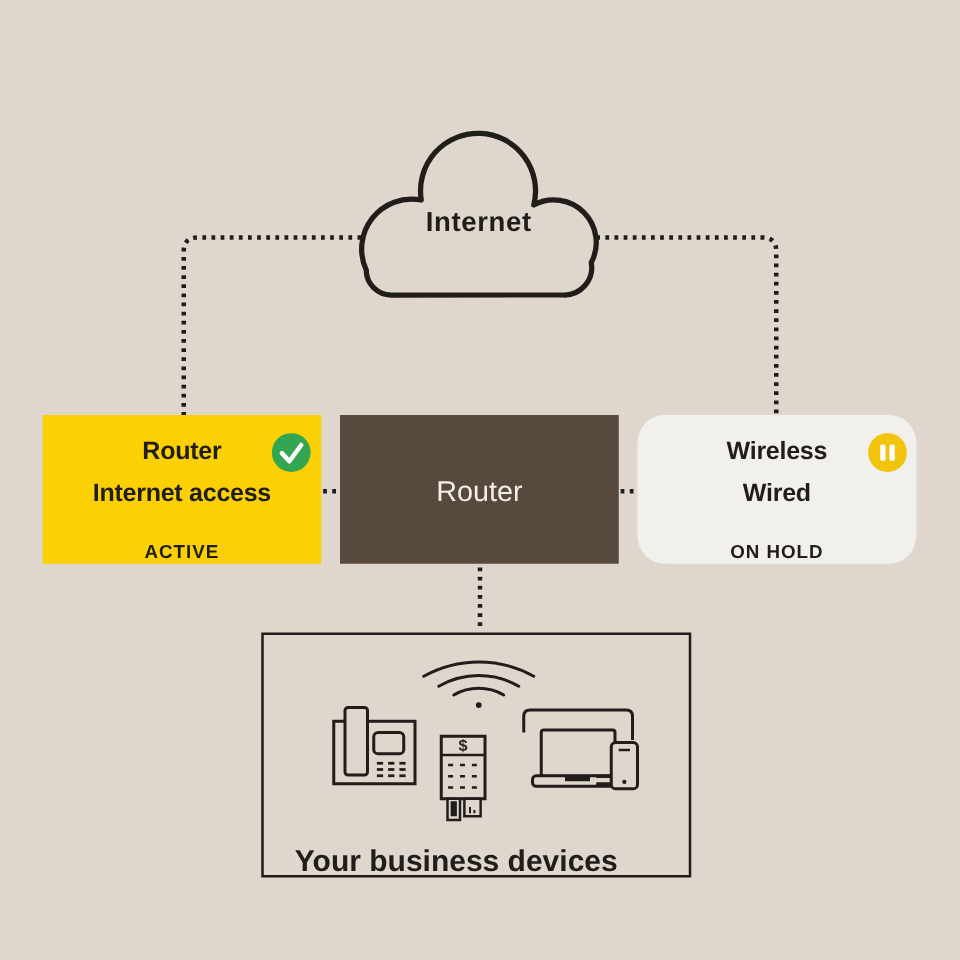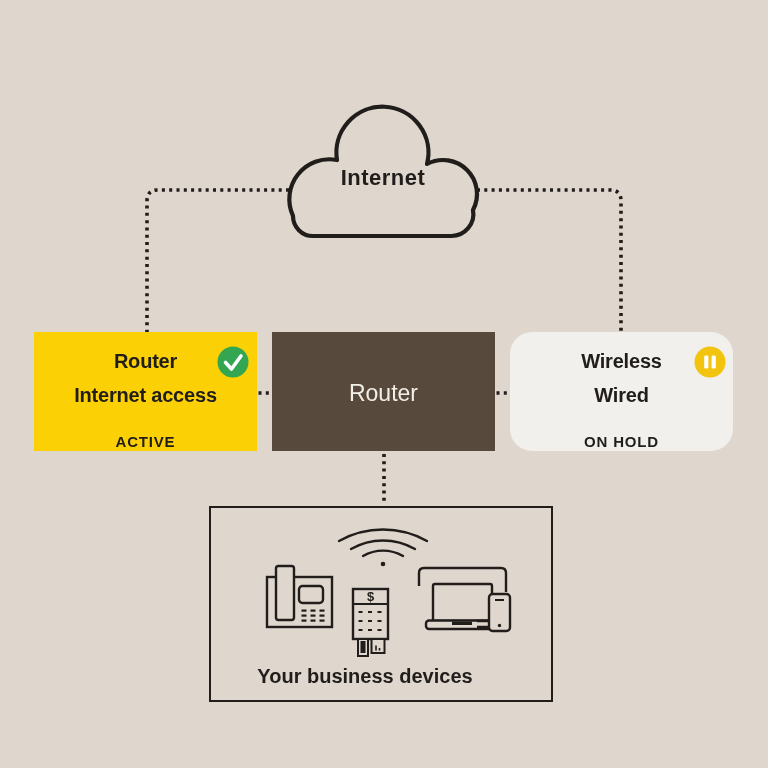--- a/index.html
+++ b/index.html
@@ -15,22 +15,22 @@
   .box-wireless{left:510px;background:#F2F0EC;border-radius:22px;}
   .box-line{font-size:20px;font-weight:700;line-height:26px;letter-spacing:-0.2px;z-index:3;}
   .box-line2{margin-top:8px;}
   .box-status{margin-top:24px;font-size:15px;font-weight:700;line-height:20px;letter-spacing:0.8px;}
   .router-label{position:absolute;left:272px;top:380px;width:223px;text-align:center;
     font-size:23px;font-weight:400;color:#F2EFE9;z-index:3;line-height:26px;}
   .cloud-label{position:absolute;left:285px;top:162px;width:196px;text-align:center;
     font-size:22px;font-weight:600;z-index:3;line-height:32px;letter-spacing:0.5px;}
   .devices-box{position:absolute;left:209px;top:506px;width:344px;height:196px;
     border:2px solid #201D1B;box-sizing:border-box;z-index:1;}
-  .devices-label{position:absolute;left:209px;top:662px;width:312px;text-align:center;
-    font-size:20px;font-weight:600;z-index:3;line-height:28px;}
+  .devices-label{position:absolute;left:209px;top:676px;width:312px;text-align:center;
+    font-size:24px;font-weight:600;z-index:3;line-height:28px;}
   .dollar{position:absolute;left:353px;top:590px;width:35px;text-align:center;
     font-size:13px;font-weight:700;z-index:3;line-height:14px;}
 </style>
 </head>
 <body>
 
 <div class="canvas">
 
   <div class="node-box box-wired">
     <div class="box-line">Router</div>

